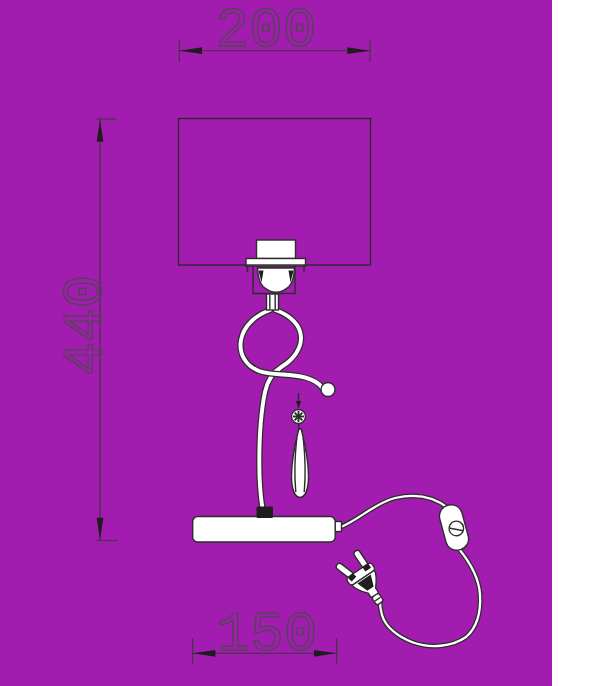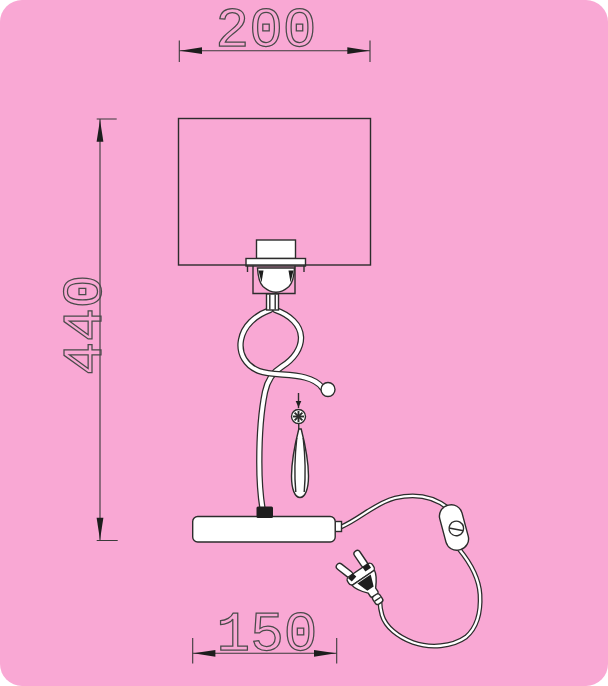--- a/index.html
+++ b/index.html
@@ -3,25 +3,24 @@
 <meta charset="utf-8">
 <style>
   html, body {
     margin: 0;
     padding: 0;
     background: #ffffff;
     font-family: "Liberation Sans", sans-serif;
   }
   .stage {
     position: relative;
-    width: 608px;
+    width: 552px;
     height: 686px;
-    background: #f9a8d4;
+    background: #a21caf;
     overflow: hidden;
-    border-radius: 22px;
   }
   svg { display: block; }
   .outline      { fill: none; stroke: #2c2c2c; stroke-width: 1.4; }
   .outline-white{ fill: #ffffff; stroke: #2c2c2c; stroke-width: 1.4; }
   .dimline      { fill: none; stroke: #3a3a3a; stroke-width: 1.1; }
   .arrow        { fill: #1d1d1d; stroke: none; }
   .tube-out     { fill: none; stroke: #2c2c2c; stroke-width: 6.4; stroke-linecap: round; }
   .tube-in      { fill: none; stroke: #ffffff; stroke-width: 3.9; stroke-linecap: round; }
   .cord-out     { fill: none; stroke: #2c2c2c; stroke-width: 4.8; stroke-linecap: round; }
   .cord-in      { fill: none; stroke: #ffffff; stroke-width: 2.3; stroke-linecap: round; }

